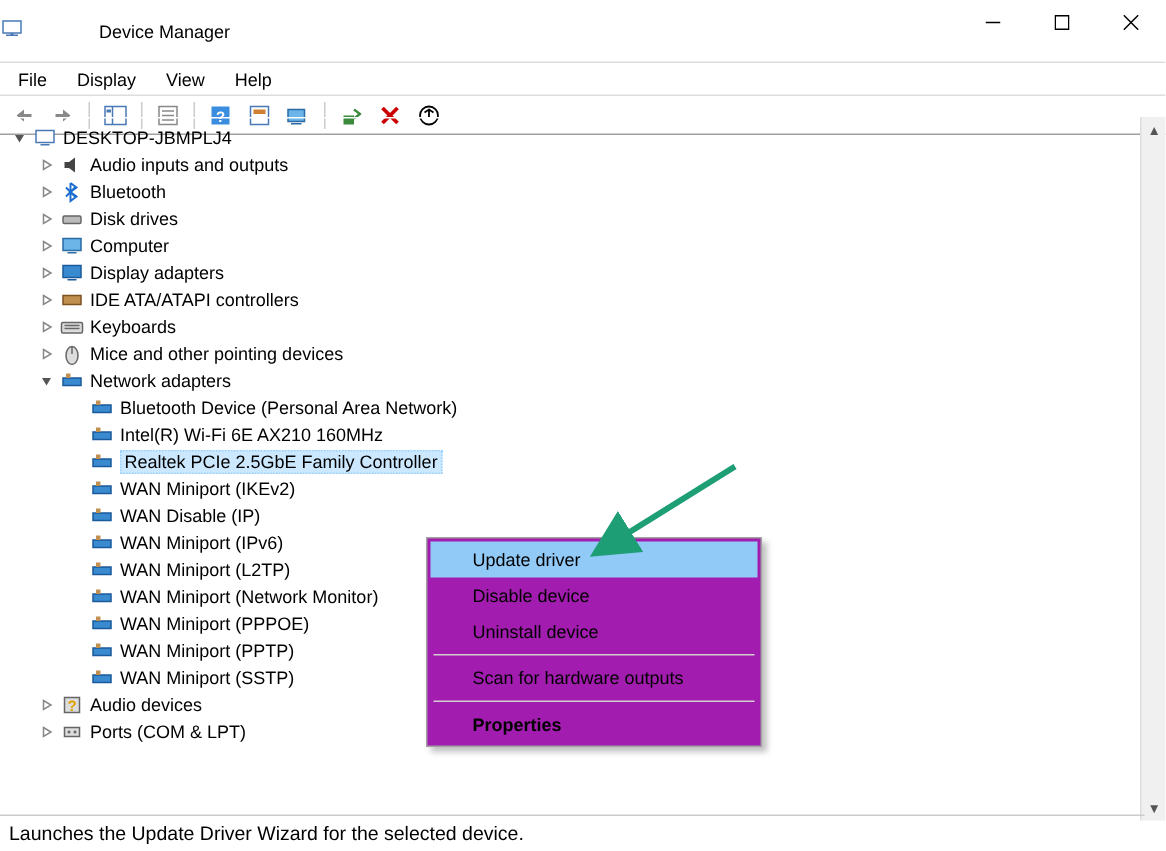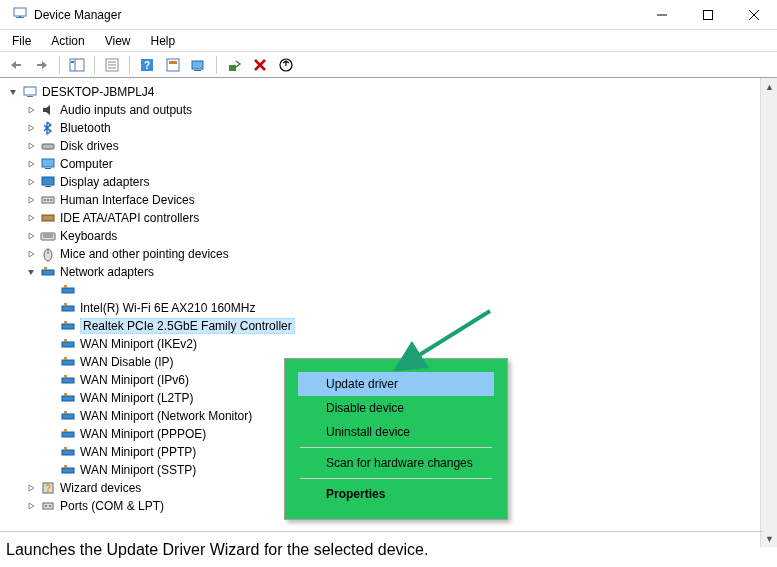--- a/index.html
+++ b/index.html
@@ -8,26 +8,27 @@
     font-family: "Segoe UI", Tahoma, sans-serif;
     font-size: 12px;
     background: #fff;
     width: 777px;
     height: 567px;
     overflow: hidden;
     position: relative;
     color: #000;
   }
   .titlebar {
-    height: 30px;
+    height: 42px;
     display: flex;
     align-items: center;
-    padding: 0 12px;
+    padding: 0 0;
     border-bottom: 1px solid #ddd;
     position: relative;
+    gap: 44px;
   }
   .titlebar .icon { margin-right: 6px; }
   .titlebar .title { flex: 1; font-size: 12px; }
   .winbtns { display: flex; gap: 0; position: absolute; right: 0; top: 0; height: 30px; }
   .winbtn { width: 46px; height: 30px; display: flex; align-items: center; justify-content: center; }
   .menubar {
     height: 22px;
     display: flex;
     align-items: center;
     padding: 0 4px;
@@ -83,39 +84,39 @@
   .indent2 { padding-left: 58px; }
   .selected .nlabel {
     background: #cce8ff;
     border: 1px dotted #99d1ff;
     padding: 0 2px;
   }
   .context-menu {
     position: absolute;
     left: 284px; top: 358px;
     width: 224px;
-    background: #22c55e;
+    background: #a21caf;
     border: 1px solid #a0a0a0;
     box-shadow: 3px 3px 4px rgba(0,0,0,0.25);
-    padding: 13px;
+    padding: 2px;
   }
   .cm-item {
     padding: 5px 12px 5px 28px;
     font-size: 12px;
   }
   .cm-item.hl { background: #91c9f7; }
   .cm-item.bold { font-weight: bold; }
   .cm-sep { height: 1px; background: #d0d0d0; margin: 3px 2px; }
   .statusbar {
     position: absolute;
     left: 0; right: 14px; bottom: 0;
-    height: 36px;
+    height: 24px;
     border-top: 1px solid #ccc;
     padding: 2px 6px;
-    font-size: 16px;
+    font-size: 13px;
     display: flex; align-items: center;
   }
   .scrollbar {
     position: absolute;
     right: 0; top: 78px; bottom: 20px;
     width: 17px;
     background: #f0f0f0;
     border-left: 1px solid #ddd;
   }
   .scroll-arrow {
@@ -157,21 +158,21 @@
         <svg width="10" height="10">
           <line x1="0" y1="0" x2="10" y2="10" stroke="#000"></line>
           <line x1="10" y1="0" x2="0" y2="10" stroke="#000"></line>
         </svg>
       </div>
   </div>
 </div>
 
 <div class="menubar">
   <span>File</span>
-  <span>Action</span>
+  <span>Display</span>
   <span>View</span>
   <span>Help</span>
 </div>
 
 <div class="toolbar">
   <div class="tbtn">
       <svg width="16" height="12">
         <path d="M8 2 L3 6 L8 10 Z" fill="#888"></path>
         <line x1="8" y1="6" x2="13" y2="6" stroke="#888" stroke-width="2"></line>
       </svg>
@@ -323,36 +324,20 @@
       <span class="nicon">
           <svg width="16" height="16">
             <rect x="2" y="3" width="12" height="8" fill="#3a8ad0" stroke="#1a5a9a"></rect>
             <rect x="5" y="12" width="6" height="1" fill="#1a5a9a"></rect>
           </svg>
         </span>
       <span class="nlabel">Display adapters</span>
     </div>
 
 
-    <div class="node indent1">
-      <span class="expander">
-          <svg width="10" height="10">
-            <path d="M3 2 L8 5 L3 8 Z" fill="none" stroke="#888"></path>
-          </svg>
-        </span>
-      <span class="nicon">
-          <svg width="16" height="16">
-            <rect x="2" y="5" width="12" height="6" fill="#ddd" stroke="#666"></rect>
-            <circle cx="5" cy="8" r="1" fill="#666"></circle>
-            <circle cx="8" cy="8" r="1" fill="#666"></circle>
-            <circle cx="11" cy="8" r="1" fill="#666"></circle>
-          </svg>
-        </span>
-      <span class="nlabel">Human Interface Devices</span>
-    </div>
 
     <div class="node indent1">
       <span class="expander">
           <svg width="10" height="10">
             <path d="M3 2 L8 5 L3 8 Z" fill="none" stroke="#888"></path>
           </svg>
         </span>
       <span class="nicon">
           <svg width="16" height="16">
             <rect x="2" y="5" width="12" height="6" fill="#c09050" stroke="#805020"></rect>
@@ -408,20 +393,21 @@
       <span class="nlabel">Network adapters</span>
     </div>
 
     <div class="node indent2">
       <span class="nicon">
           <svg width="16" height="16">
             <rect x="2" y="6" width="12" height="5" fill="#3a8ad0" stroke="#1a5a9a"></rect>
             <rect x="4" y="3" width="3" height="3" fill="#c09050"></rect>
           </svg>
         </span>
+      <span class="nlabel">Bluetooth Device (Personal Area Network)</span>
     </div>
     <div class="node indent2">
       <span class="nicon">
           <svg width="16" height="16">
             <rect x="2" y="6" width="12" height="5" fill="#3a8ad0" stroke="#1a5a9a"></rect>
             <rect x="4" y="3" width="3" height="3" fill="#c09050"></rect>
           </svg>
         </span>
       <span class="nlabel">Intel(R) Wi-Fi 6E AX210 160MHz</span>
     </div>
@@ -512,21 +498,21 @@
           <svg width="10" height="10">
             <path d="M3 2 L8 5 L3 8 Z" fill="none" stroke="#888"></path>
           </svg>
         </span>
       <span class="nicon">
           <svg width="16" height="16">
             <rect x="3" y="3" width="10" height="10" fill="#ddd" stroke="#666"></rect>
             <text x="8" y="12" text-anchor="middle" fill="#e0a000" font-size="10" font-weight="bold">?</text>
           </svg>
         </span>
-      <span class="nlabel">Wizard devices</span>
+      <span class="nlabel">Audio devices</span>
     </div>
 
     <div class="node indent1">
       <span class="expander">
           <svg width="10" height="10">
             <path d="M3 2 L8 5 L3 8 Z" fill="none" stroke="#888"></path>
           </svg>
         </span>
       <span class="nicon">
           <svg width="16" height="16">
@@ -544,21 +530,21 @@
 <div class="scrollbar">
   <div class="scroll-arrow">▲</div>
   <div class="scroll-arrow bottom">▼</div>
 </div>
 
 <div class="context-menu">
   <div class="cm-item hl">Update driver</div>
   <div class="cm-item">Disable device</div>
   <div class="cm-item">Uninstall device</div>
   <div class="cm-sep"></div>
-  <div class="cm-item">Scan for hardware changes</div>
+  <div class="cm-item">Scan for hardware outputs</div>
   <div class="cm-sep"></div>
   <div class="cm-item bold">Properties</div>
 </div>
 
 <div class="arrow-annotation">
   <svg width="110" height="75">
     <defs>
       <marker id="ah" markerWidth="8" markerHeight="8" refX="6" refY="4" orient="auto">
         <path d="M0 0 L8 4 L0 8 Z" fill="#1d9e74"></path>
       </marker>

